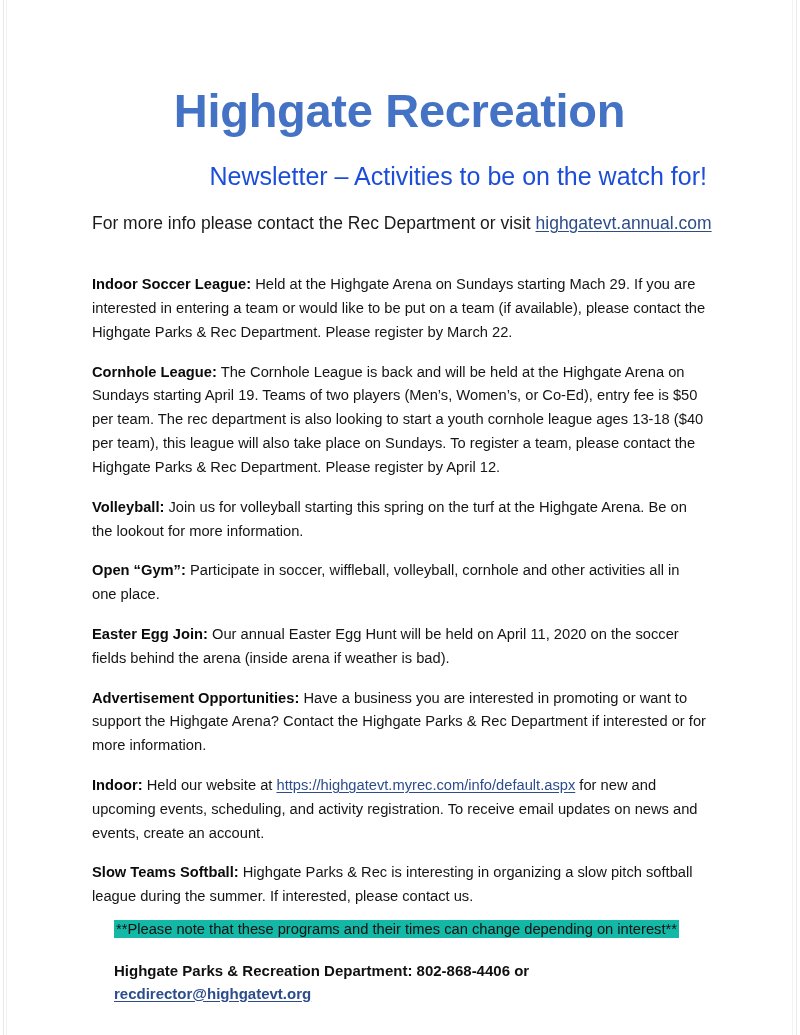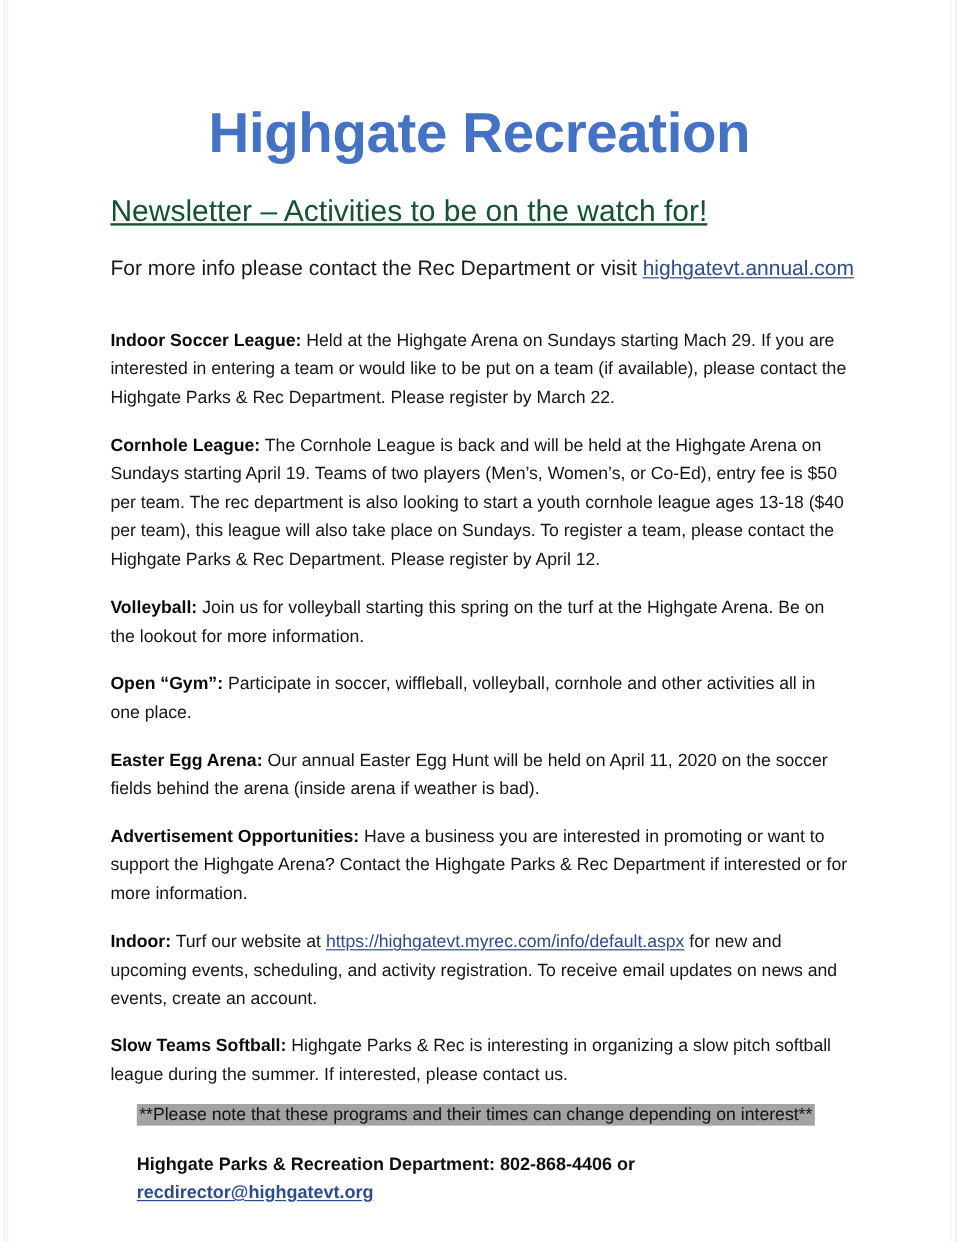--- a/index.html
+++ b/index.html
@@ -47,29 +47,28 @@
     line-height: 1.05;
     font-weight: bold;
     color: #4472c4;
     letter-spacing: -0.3px;
     margin: 0;
     padding-top: 86px;
     white-space: nowrap;
   }
 
   .subtitle {
-    text-align: left;
+    text-align: right;
     font-size: 25px;
     line-height: 1.2;
-    color: #14532d;
+    color: #1d4ed8;
     font-weight: normal;
     margin: 0;
     padding-top: 26px;
     white-space: nowrap;
-    text-decoration: underline;
   }
 
   .contact-line {
     text-align: center;
     font-size: 17.5px;
     line-height: 1.25;
     color: #1a1a1a;
     margin: 0;
     padding-top: 22px;
     white-space: nowrap;
@@ -100,21 +99,21 @@
     text-underline-offset: 2px;
   }
   .doclink.bold { font-weight: bold; }
 
   .note-wrap {
     padding-top: 8px;
     padding-left: 22px;
   }
   .note {
     display: inline;
-    background: #a3a3a3;
+    background: #14b8a6;
     font-size: 14.7px;
     line-height: 1.7;
     color: #111111;
     box-decoration-break: clone;
     -webkit-box-decoration-break: clone;
     padding: 1px 2px;
   }
 
   .footer-contact {
     padding-top: 18px;
@@ -146,26 +145,26 @@
     <div class="body-block">
 
       <p class="para"><span class="lead">Indoor Soccer League:</span><span> Held at the Highgate Arena on Sundays starting Mach 29. If you are interested in entering a team or would like to be put on a team (if available), please contact the Highgate Parks &amp; Rec Department. Please register by March 22.</span></p>
 
       <p class="para"><span class="lead">Cornhole League:</span><span> The Cornhole League is back and will be held at the Highgate Arena on Sundays starting April 19. Teams of two players (Men’s, Women’s, or Co-Ed), entry fee is $50 per team. The rec department is also looking to start a youth cornhole league ages 13-18 ($40 per team), this league will also take place on Sundays. To register a team, please contact the Highgate Parks &amp; Rec Department. Please register by April 12.</span></p>
 
       <p class="para"><span class="lead">Volleyball:</span><span> Join us for volleyball starting this spring on the turf at the Highgate Arena. Be on the lookout for more information.</span></p>
 
       <p class="para"><span class="lead">Open “Gym”:</span><span> Participate in soccer, wiffleball, volleyball, cornhole and other activities all in one place.</span></p>
 
-      <p class="para"><span class="lead">Easter Egg Arena:</span><span> Our annual Easter Egg Hunt will be held on April 11, 2020 on the soccer fields behind the arena (inside arena if weather is bad).</span></p>
+      <p class="para"><span class="lead">Easter Egg Join:</span><span> Our annual Easter Egg Hunt will be held on April 11, 2020 on the soccer fields behind the arena (inside arena if weather is bad).</span></p>
 
       <p class="para"><span class="lead">Advertisement Opportunities:</span><span> Have a business you are interested in promoting or want to support the Highgate Arena? Contact the Highgate Parks &amp; Rec Department if interested or for more information.</span></p>
 
 
-      <p class="para"><span class="lead">Indoor:</span><span> Turf our website at </span><a class="doclink" href="#">https://highgatevt.myrec.com/info/default.aspx</a><span> for new and upcoming events, scheduling, and activity registration. To receive email updates on news and events, create an account.</span></p>
+      <p class="para"><span class="lead">Indoor:</span><span> Held our website at </span><a class="doclink" href="#">https://highgatevt.myrec.com/info/default.aspx</a><span> for new and upcoming events, scheduling, and activity registration. To receive email updates on news and events, create an account.</span></p>
 
       <p class="para"><span class="lead">Slow Teams Softball:</span><span> Highgate Parks &amp; Rec is interesting in organizing a slow pitch softball league during the summer. If interested, please contact us.</span></p>
 
     </div>
 
     <div class="note-wrap"><span class="note">**Please note that these programs and their times can change depending on interest**</span></div>
 
     <div class="footer-contact"><span>Highgate Parks &amp; Recreation Department: 802-868-4406 or </span><a class="doclink bold" href="#">recdirector@highgatevt.org</a></div>
 
   </div>

